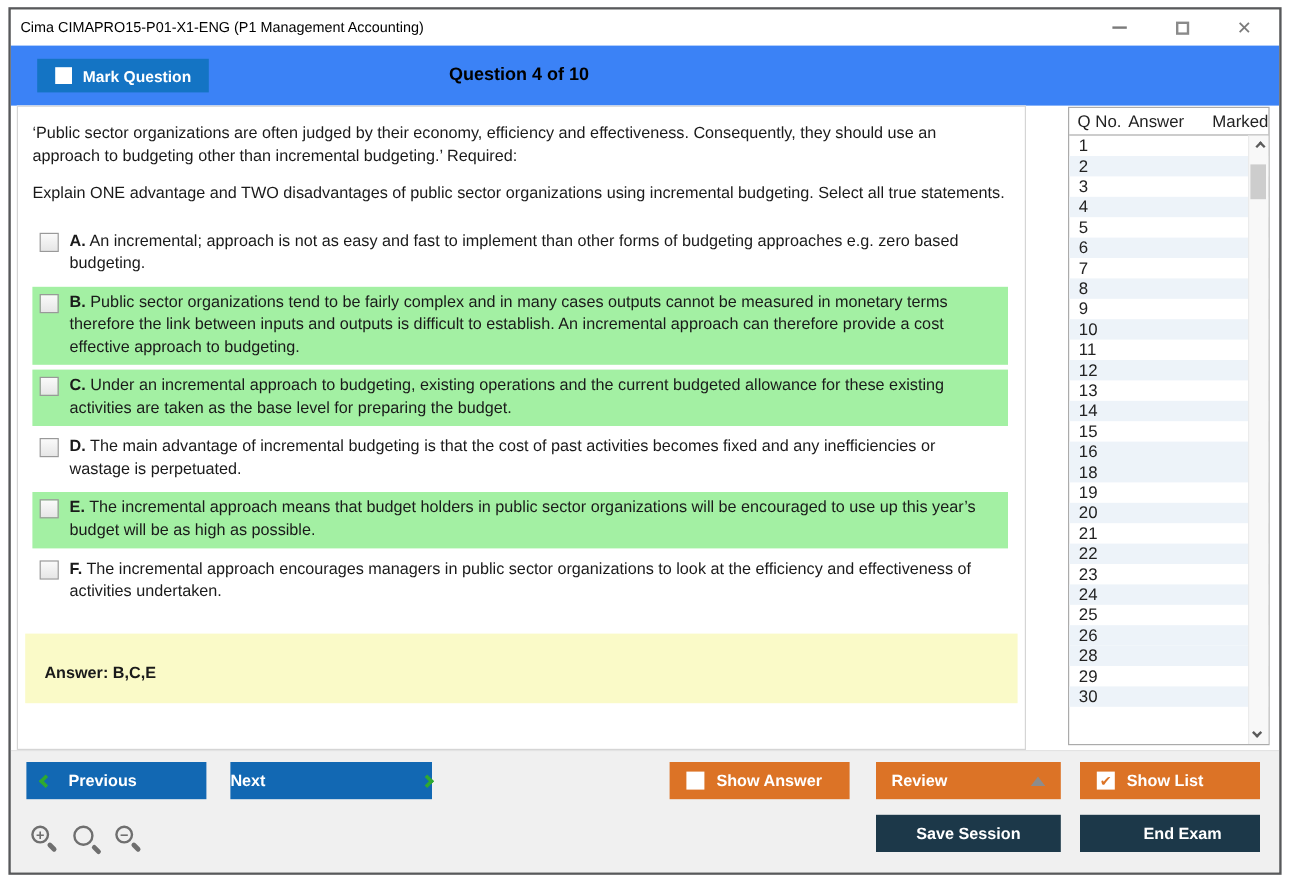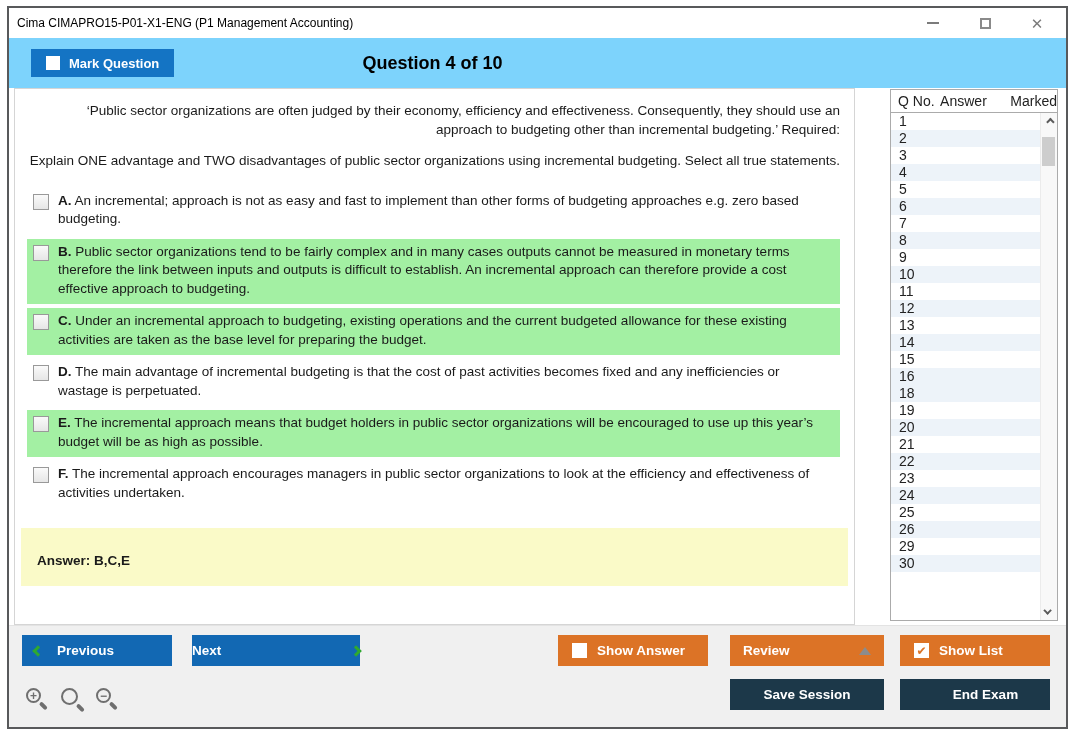--- a/index.html
+++ b/index.html
@@ -10,35 +10,35 @@
   }
   
   .titlebar { position:relative; height:30px; background:#fff; display:flex; align-items:center; }
   .titlebar .title { padding-left:8px; font-size:12px; color:#000; }
   .win-controls { position:absolute; right:14px; top:0; height:30px; display:flex; align-items:center; gap:22px; }
   .win-btn { width:30px; height:26px; display:flex; align-items:center; justify-content:center; cursor:default; }
   .glyph-min { width:12px; height:2px; background:#7B7B7B; display:inline-block; }
   .glyph-max { width:11px; height:11px; border:2px solid #8A8A8A; display:inline-block; }
   .glyph-close { color:#7B7B7B; font-size:15px; line-height:1; }
   
-  .headerband { position:relative; height:50px; background:#7dd3fc; }
+  .headerband { position:relative; height:50px; background:#3b82f6; }
   .mark-btn {
     position:absolute; left:22px; top:11px; height:28px; padding:0 15px;
     background:var(--mark-blue,#1474C4); color:#fff; font-size:13px; font-weight:bold;
     display:flex; align-items:center; gap:9px; cursor:pointer;
   }
   .cb-white { width:14px; height:14px; background:#fff; display:inline-block; flex:none; }
-  .q-counter { position:absolute; left:0; right:210px; top:0; height:50px; line-height:50px; text-align:center; font-size:18px; font-weight:bold; color:#000; }
+  .q-counter { position:absolute; left:0; right:210px; top:0; height:50px; line-height:50px; text-align:center; font-size:15px; font-weight:bold; color:#000; }
   
   .main-panel {
     position:absolute; left:5px; top:80px; width:841px; bottom:102px;
     background:#fff; border:1px solid #D5D5D5; padding:13px 14px 0 12px;
     font-size:13.5px; color:#1A1A1A; overflow:hidden;
   }
-  .main-panel p { line-height:18.5px; margin-bottom:13px;text-align:right; }
+  .main-panel p { line-height:18.5px; margin-bottom:13px; }
   .options { margin-top:17px; }
   .option { display:flex; gap:9px; padding:4px 8px 6px 6px; margin-bottom:4px; }
   .option.highlighted { background:var(--hl-green,#A3F0A3); }
   .opt-checkbox { flex:none; width:16px; height:16px; border:1px solid #999; background:linear-gradient(#FAFAFA,#E6E6E6); margin-top:2px; }
   .opt-text { line-height:18.5px; }
   .answer-box { margin-top:20px; margin-left:-6px; margin-right:-8px; background:var(--ans-yellow,#FAFAC8); padding:25px 16px 18px 16px; font-weight:bold; font-size:13.5px; }
   
   .qlist { position:absolute; right:8px; top:81px; width:168px; bottom:106px; background:#fff; border:1px solid #ABABAB; font-size:14px; color:#222; }
   .qlist-header { height:23px; border-bottom:1px solid #ABABAB; display:flex; align-items:center; }
   .qh { display:inline-block; }
@@ -275,20 +275,25 @@
         <div class="qrow">
           <span class="qcell c0">25</span>
           <span class="qcell c1"></span>
           <span class="qcell c2"></span>
         </div>
         <div class="qrow alt">
           <span class="qcell c0">26</span>
           <span class="qcell c1"></span>
           <span class="qcell c2"></span>
         </div>
+        <div class="qrow alt">
+          <span class="qcell c0">28</span>
+          <span class="qcell c1"></span>
+          <span class="qcell c2"></span>
+        </div>
         <div class="qrow">
           <span class="qcell c0">29</span>
           <span class="qcell c1"></span>
           <span class="qcell c2"></span>
         </div>
         <div class="qrow alt">
           <span class="qcell c0">30</span>
           <span class="qcell c1"></span>
           <span class="qcell c2"></span>
         </div>

